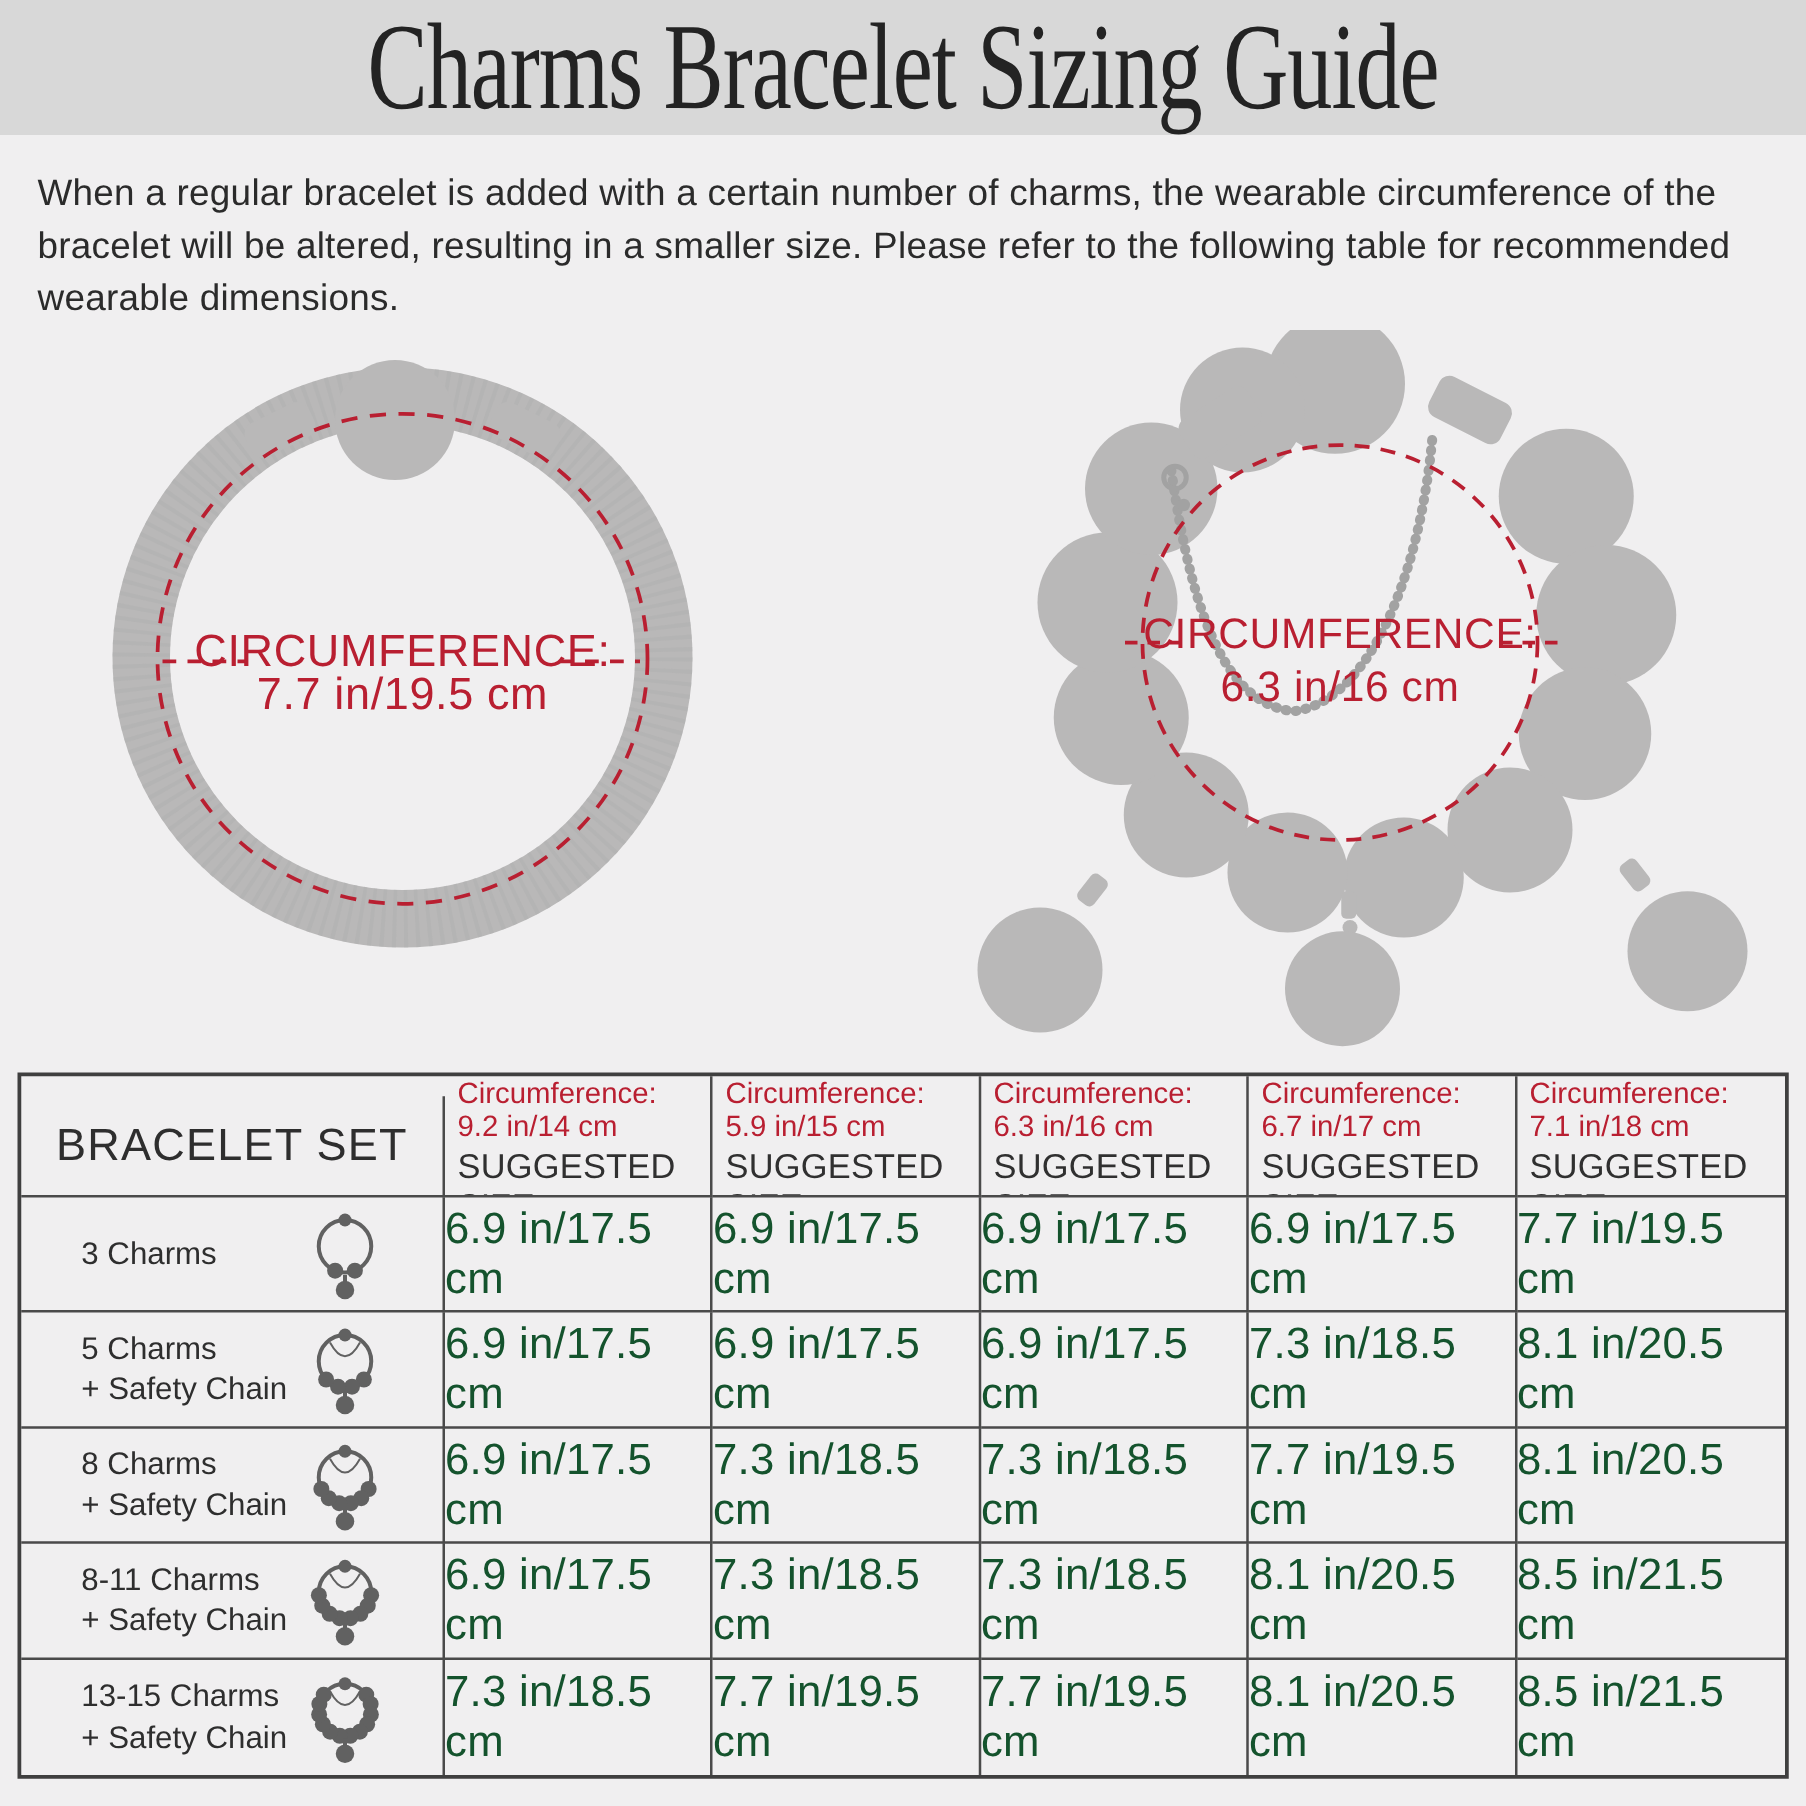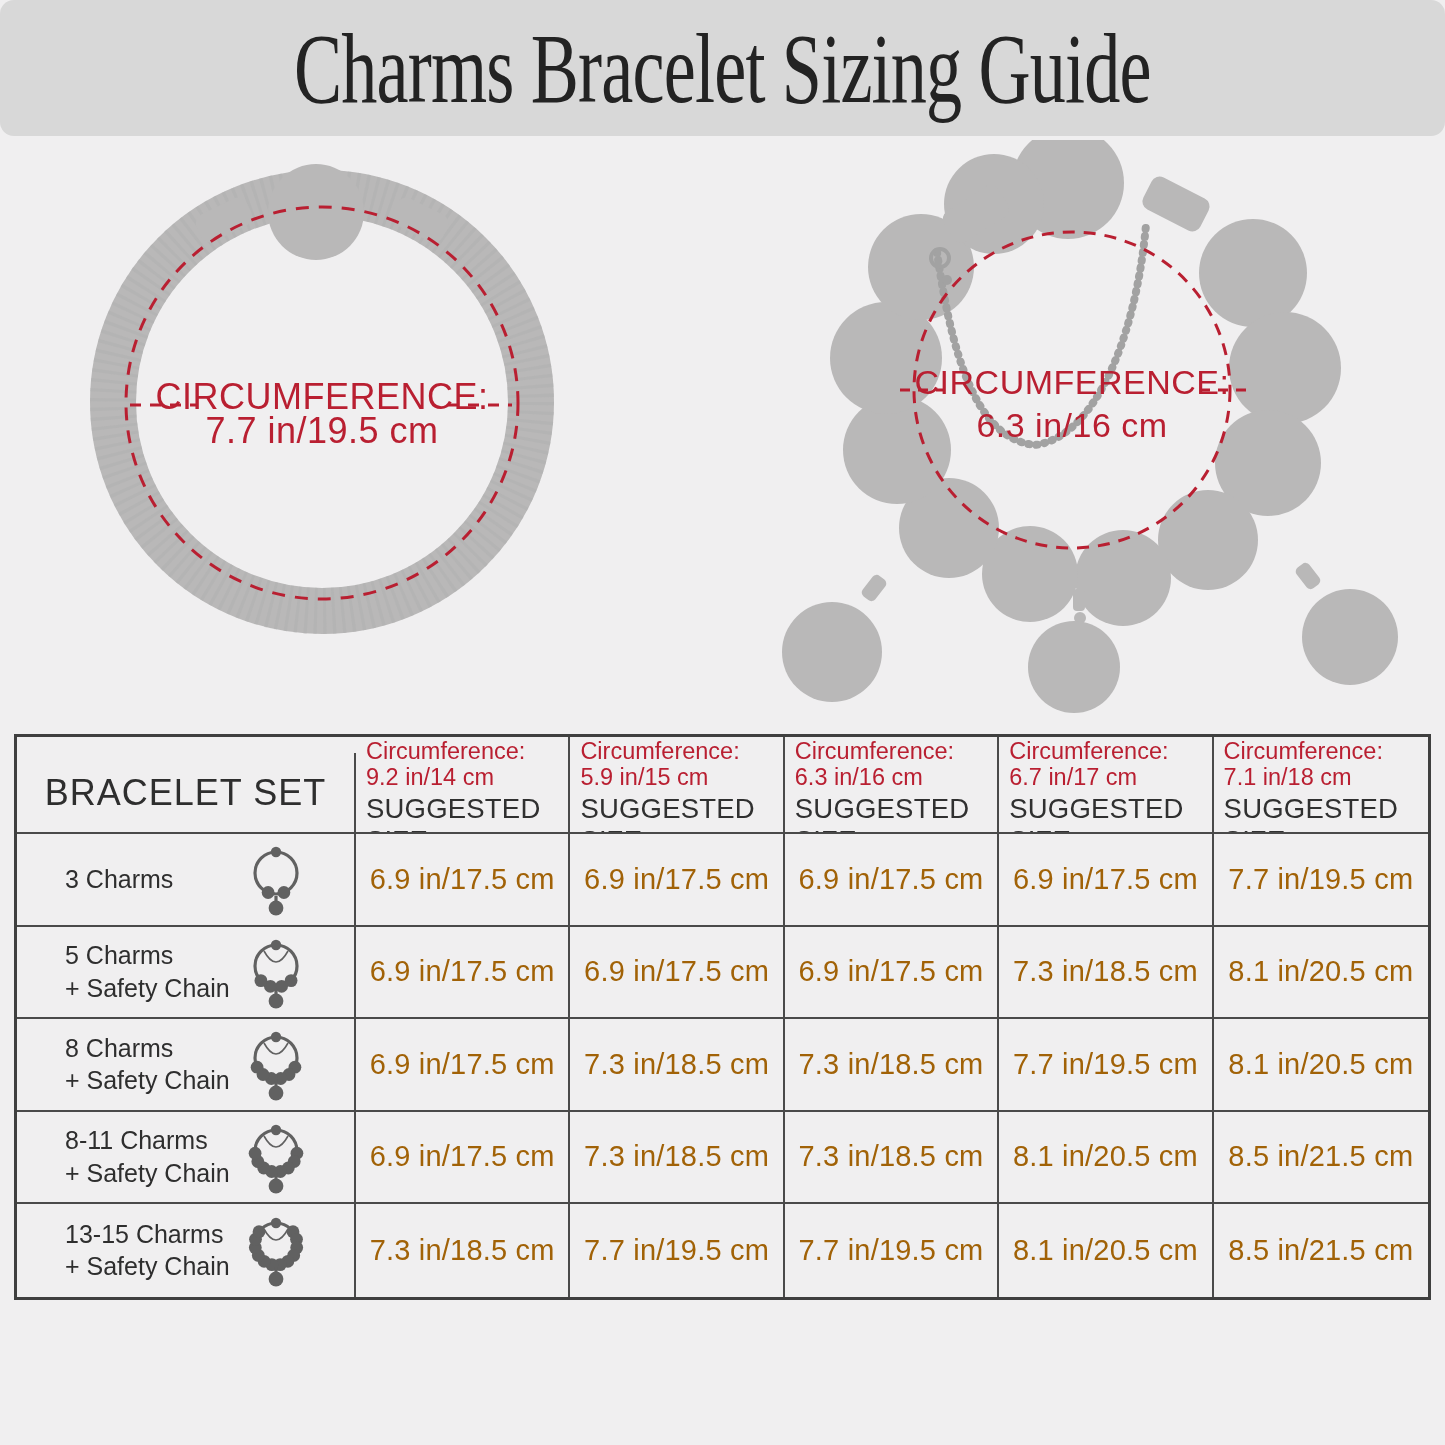--- a/index.html
+++ b/index.html
@@ -2,24 +2,23 @@
 <html><head>
 <meta charset="utf-8">
 <style>
   html,body{margin:0;padding:0;}
   body{
     width:1445px; background:#f0eff0;
     font-family:"Liberation Sans", sans-serif;
     color:#2b2b2b;
   }
   .title-band{
-    height:136px; background:#d8d8d8;
+    height:108px; background:#d8d8d8;
     display:flex; align-items:center; justify-content:center;
     overflow:hidden;
-    border-radius:14px;
   }
   .title-band h1{
     margin:0; font-family:"Liberation Serif", serif; font-weight:500;
     font-size:88px; color:#232323; letter-spacing:-1px;
     transform:scale(0.82,1.12); transform-origin:center center;
     white-space:nowrap;
   }
   .intro{
     margin:26px 30px 0 30px; width:1370px;
     font-size:29.5px; line-height:1.42; letter-spacing:0.2px; color:#2b2b2b;
@@ -46,31 +45,32 @@
   .c:nth-child(6n){ border-right:none; }
   .c:nth-last-child(-n+6){ border-bottom:none; }
   .c.first-head{ justify-content:center;margin-top:16px; }
   .set-h{ font-size:36px; letter-spacing:1px; color:#2e2e2e; }
   .c.head{ flex-direction:column; align-items:flex-start; justify-content:center; padding:6px 10px; }
   .wrist{ color:#b91f31; font-size:23.5px; line-height:1.12; }
   .sug{ color:#303030; font-size:27.5px; margin-top:3px; letter-spacing:0.2px; }
   .c.lab{ padding-left:48px; }
   .lab-lines{ font-size:25px; line-height:1.3; color:#2e2e2e; }
   .lab-icon{ margin-left:auto; margin-right:40px; flex:0 0 auto; }
-  .c.val{ justify-content:center; font-size:29px; color:#a16207; letter-spacing:0.2px; }
+  .c.val{ justify-content:center; font-size:35px; color:#14532d; letter-spacing:0.2px; }
 </style>
 </head>
 <body>
 
 <div class="page">
 
   <header class="title-band">
     <h1>Charms Bracelet Sizing Guide</h1>
   </header>
 
+  <p class="intro">When a regular bracelet is added with a certain number of charms, the wearable circumference of the bracelet will be altered, resulting in a smaller size. Please refer to the following table for recommended wearable dimensions.</p>
 
   <div class="illus">
     <svg width="1445" height="592" viewBox="0 0 1445 592">
 
       <g>
         <circle cx="322" cy="262" r="209" fill="none" stroke="#b9b8b8" stroke-width="46"></circle>
         <circle cx="322" cy="262" r="209" fill="none" stroke="#b0afaf" stroke-width="46" stroke-dasharray="3 6" opacity="0.45"></circle>
         <g fill="#b9b8b8">
           <rect x="-28" y="-15" width="56" height="30" rx="10" transform="translate(224,80) rotate(-26)"></rect>
           <rect x="-28" y="-15" width="56" height="30" rx="10" transform="translate(420,80) rotate(26)"></rect>

